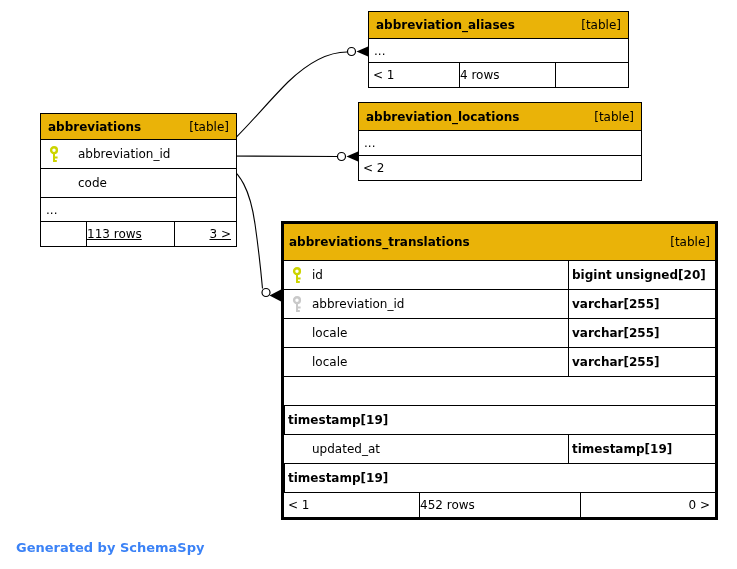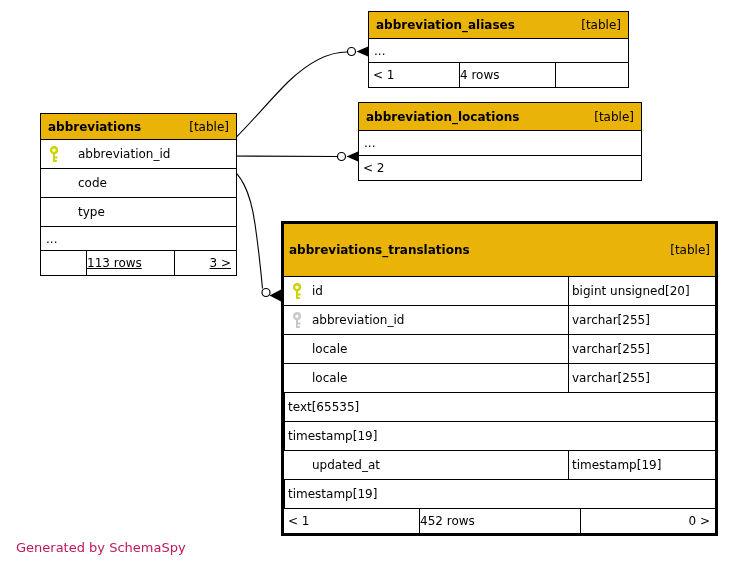--- a/index.html
+++ b/index.html
@@ -48,31 +48,31 @@
   
   #t-loc{left:358px;top:102px;width:284px;}
   #t-loc .hdr{height:27px;}
   #t-loc .row.ell{height:24px;}
   #t-loc .ftr{height:24px;line-height:24px;}
   #t-loc .fl{width:91px;}
   #t-loc .fr{width:77px;}
 
   
   #t-trans{left:281px;top:221px;width:437px;border-width:3px;}
-  #t-trans .hdr{height:28px;padding:12px 5px;}
+  #t-trans .hdr{height:28px;padding:4px 5px;}
   #t-trans .row{height:28px;}
   #t-trans .cname{margin-left:10px;}
   #t-trans .ftr{height:24px;line-height:24px;}
   #t-trans .fl{width:131px;}
   #t-trans .fr{width:129px;}
   .ncell{flex:1;display:flex;align-items:center;height:100%;}
   .tcell{width:147px;flex:0 0 auto;border-left:1px solid #000;height:100%;
-         display:flex;align-items:center;padding-left:3px;box-sizing:border-box;white-space:nowrap;}
-
-  #gen-note{position:absolute;left:16px;top:540px;font-size:13px;color:#be185d;}
+         display:flex;align-items:center;padding-left:3px;box-sizing:border-box;white-space:nowrap;font-weight:bold;}
+
+  #gen-note{position:absolute;left:16px;top:540px;font-size:13px;color:#3b82f6;font-weight:bold;}
 </style>
 </head>
 <body>
 
 <div id="canvas">
 
   <svg id="connectors" width="737" height="569" viewBox="0 0 737 569">
     <g fill="none" stroke="#000" stroke-width="1.1">
       <path d="M213,155 C233,146 258,112 288,82 C314,57 334,52 347,52"></path>
       <circle cx="351.5" cy="51.5" r="4" fill="#fff" stroke-width="1.2"></circle>
@@ -103,26 +103,20 @@
           </svg>
       </span>
       <span class="cname">abbreviation_id</span>
     </div>
     <div class="row">
       <span class="keyicon none">
         <svg width="10" height="17" viewBox="0 0 10 17"></svg>
       </span>
       <span class="cname">code</span>
     </div>
-    <div class="row">
-      <span class="keyicon none">
-        <svg width="10" height="17" viewBox="0 0 10 17"></svg>
-      </span>
-      <span class="cname">type</span>
-    </div>
     <div class="row ell">
       <span class="cname">...</span>
     </div>
     <div class="ftr">
       <span class="fcell fl"></span>
       <span class="fcell fc">113 rows</span>
       <span class="fcell fr">3 &gt;</span>
     </div>
   </div>
 
@@ -201,21 +195,20 @@
       <span class="ncell">
         <span class="keyicon none">
             <svg width="10" height="17" viewBox="0 0 10 17"></svg>
           </span>
         <span class="cname">locale</span>
       </span>
       <span class="tcell">varchar[255]</span>
     </div>
 
     <div class="row">
-      <span class="tcell">text[65535]</span>
     </div>
 
     <div class="row">
       <span class="tcell">timestamp[19]</span>
     </div>
 
     <div class="row">
       <span class="ncell">
         <span class="keyicon none">
             <svg width="10" height="17" viewBox="0 0 10 17"></svg>

